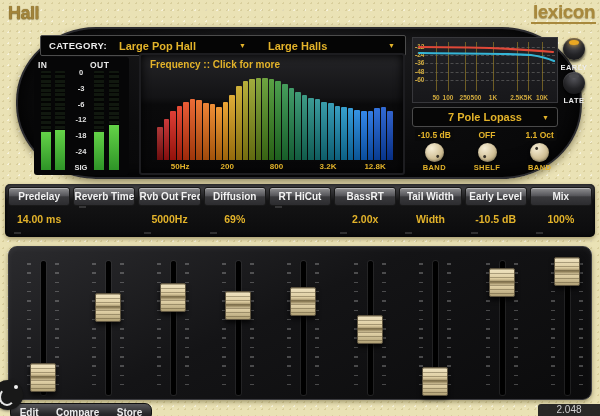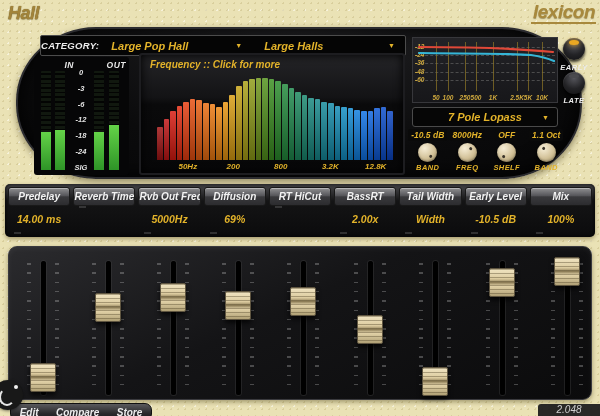--- a/index.html
+++ b/index.html
@@ -7,65 +7,65 @@
   #app {
     position:relative; width:600px; height:416px; overflow:hidden;
     font-family:"Liberation Sans", sans-serif;
     background-color:#eae2b5;
     background-image:
       radial-gradient(rgba(185,170,110,.35) 1px, transparent 1px),
       radial-gradient(rgba(255,255,248,.55) 1px, transparent 1px);
     background-size:7px 7px, 11px 11px;
     background-position:0 0, 3px 5px;
   }
-  .abs { position:absolute;font-style:italic; }
+  .abs { position:absolute; }
 
   
   .hall-title { left:8px; top:3px; font-size:18px; font-weight:bold; color:#a2843a;
     text-shadow:0 1px 1px rgba(90,70,20,.45), 0 0 1px #6b5420; letter-spacing:-.5px; }
   .lexicon-logo { right:4px; top:2px; font-size:19px; font-weight:bold; color:#a8893c;
     border-bottom:2px solid #a8893c; line-height:20px; padding:0 1px 0 2px;
     text-shadow:0 1px 1px rgba(90,70,20,.5); letter-spacing:-.5px; }
 
   
   .top-panel { left:16px; top:27px; width:566px; height:152px;
     background:radial-gradient(ellipse at 50% -20%, #28282b, #0b0b0c 65%, #060607);
     border:2px solid #2c2c30; border-radius:80px / 74px;
     box-shadow:0 3px 7px rgba(40,30,0,.45), inset 0 0 22px #000; }
 
   .category-bar { left:22px; top:6px; width:366px; height:21px; background:#050505;
     border:1px solid #4c4c4c; border-radius:2px; display:flex; align-items:center; }
-  .category-label { padding-left:0; color:#ececec; font-size:9.5px; font-weight:bold; letter-spacing:.3px; }
+  .category-label { padding-left:8px; color:#ececec; font-size:9.5px; font-weight:bold; letter-spacing:.3px; }
   .dropdown { flex:1; display:flex; align-items:center; justify-content:space-between;
     padding:0 10px 0 12px; color:var(--gold); font-size:11px; font-weight:bold; height:100%; }
   .dd-caret { font-size:7px; color:var(--gold); }
 
   
   .meter-panel { left:16px; top:28px; width:95px; height:118px; background:#060607; border-radius:3px; }
-  .m-toplabel { position:absolute; top:3px; width:36px; text-align:right; color:#e9e9e9;
+  .m-toplabel { position:absolute; top:3px; width:36px; text-align:left; color:#e9e9e9;
     font-size:8.5px; font-weight:bold; letter-spacing:.5px; }
   .mbar { position:absolute; top:14px; bottom:5px; width:10px;
     background:repeating-linear-gradient(to top, #11180f 0 3px, #030403 3px 4.6px); border-radius:1px; }
   .mlit { position:absolute; bottom:0; left:0; right:0;
     background-image:linear-gradient(to top, #2e9427, #64d348),
       repeating-linear-gradient(to top, transparent 0 3px, #060606 3px 4.6px); }
   .meter-scale { position:absolute; left:37px; top:11px; bottom:3px; width:20px;
     display:flex; flex-direction:column; justify-content:space-between; align-items:center;
     color:#e2e2e2; font-size:7.5px; font-weight:bold; }
 
   
   .freq-panel { left:121px; top:24px; width:266px; height:122px;
     background:linear-gradient(#242427, #131315 36%, #0a0a0b 42%, #070708);
     border:2px solid #1d1d20; border-radius:3px; box-shadow:inset 0 0 10px #000; }
   .freq-title { position:absolute; left:9px; top:4px; color:var(--gold); font-size:10px; font-weight:bold; }
   .spectrum { position:absolute; left:16px; right:10px; bottom:13px; height:82px;
     display:flex; align-items:flex-end; gap:1px; }
   .sbar { flex:1; border-radius:1px 1px 0 0;
     background-image:linear-gradient(rgba(255,255,255,.16), rgba(0,0,0,.32)); }
-  .freq-xlabels { position:absolute; left:16px; right:10px; bottom:0; height:11px;margin-left:20px; }
+  .freq-xlabels { position:absolute; left:8px; right:10px; bottom:0; height:11px;margin-left:20px; }
   .freq-xlabels span { position:absolute; transform:translateX(-50%); color:var(--gold);
     font-size:8px; font-weight:bold; white-space:nowrap; }
 
   
   .eq-panel { left:394px; top:8px; width:146px; height:66px;
     background:linear-gradient(#232327, #17171a); border:1px solid #37373b; }
   .eq-hline { position:absolute; left:2px; right:2px; border-top:1px dashed #585858; opacity:.8; }
   .eq-vline { position:absolute; top:4px; bottom:11px; width:1px; background:#8a7326; opacity:.75; }
   .eq-ylabel { position:absolute; left:2px; color:#cfa93e; font-size:6.5px; font-weight:bold; }
   .eq-xlabel { position:absolute; bottom:1px; transform:translateX(-50%); color:#cfa93e; font-size:6.5px; font-weight:bold; }
@@ -299,29 +299,20 @@
         <div class="knob-col">
           <div class="knob-value">-10.5 dB</div>
           <div class="knob-dial">
             <div class="knob-rot" style="transform: rotate(140deg);">
               <div class="knob-dot"></div>
             </div>
           </div>
           <div class="knob-label">BAND</div>
         </div>
         <div class="knob-col">
-          <div class="knob-value">8000Hz</div>
-          <div class="knob-dial">
-            <div class="knob-rot" style="transform: rotate(40deg);">
-              <div class="knob-dot"></div>
-            </div>
-          </div>
-          <div class="knob-label">FREQ</div>
-        </div>
-        <div class="knob-col">
           <div class="knob-value">OFF</div>
           <div class="knob-dial">
             <div class="knob-rot" style="transform: rotate(215deg);">
               <div class="knob-dot"></div>
             </div>
           </div>
           <div class="knob-label">SHELF</div>
         </div>
         <div class="knob-col">
           <div class="knob-value">1.1 Oct</div>

